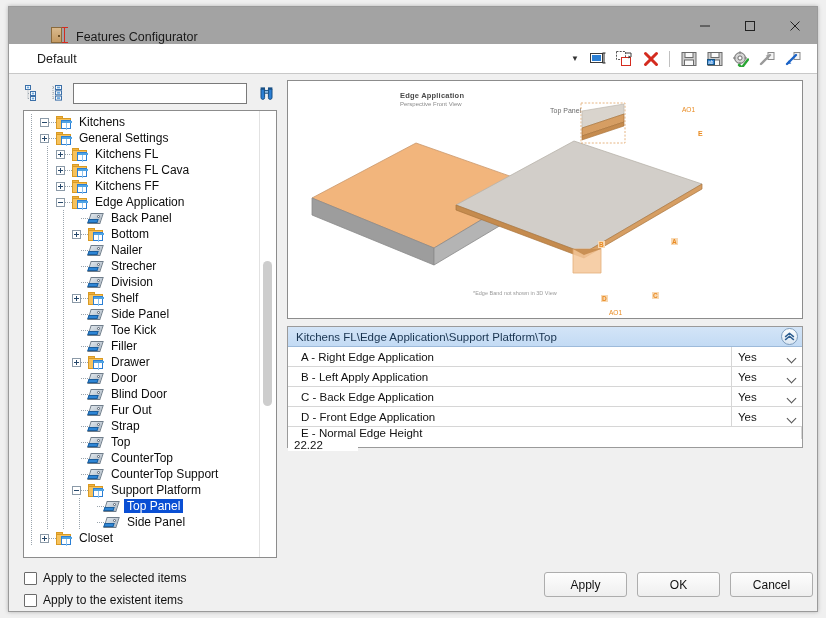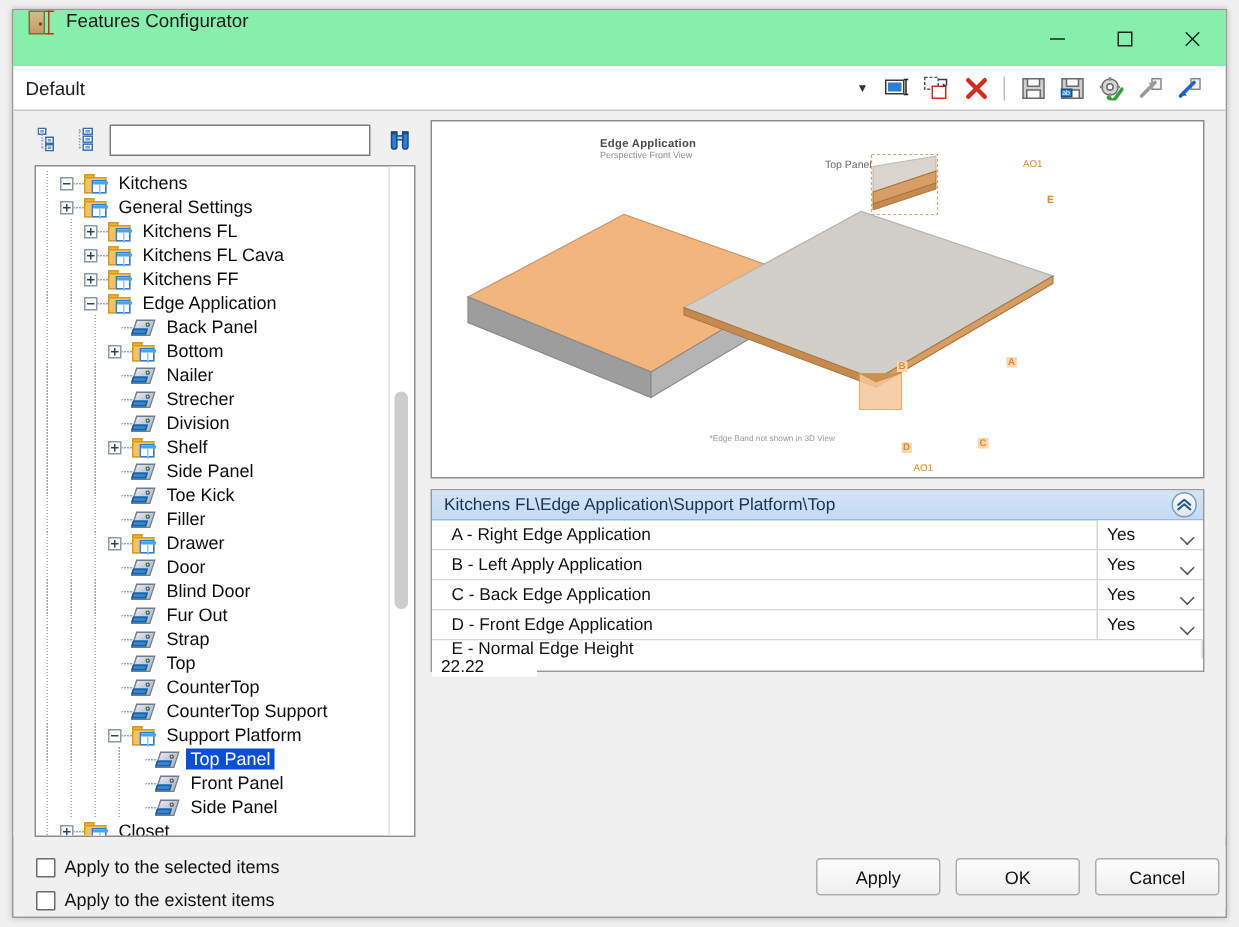--- a/index.html
+++ b/index.html
@@ -16,24 +16,25 @@
     width: 810px; height: 606px;
     background: #f0f0f0;
     border: 1px solid #9a9a9a;
     box-shadow: 0 0 4px rgba(0,0,0,0.25);
     display: flex; flex-direction: column;
   }
 
   
   .titlebar {
     height: 37px;
-    background: #86efac;
-    display: flex; align-items: flex-start;
+    background: #a3a3a3;
+    display: flex; align-items: flex-end;
     flex: 0 0 auto;
     border-bottom: none;
+    padding-left: 32px;
   }
   .title-icon {
     width: 17px; height: 17px;
     margin-left: 10px; margin-right: 8px;
     position: relative; flex: 0 0 auto;
   }
   .title-icon .door {
     position: absolute; left: 0; top: 0;
     width: 11px; height: 16px;
     background: linear-gradient(180deg,#d9b98c,#c49a63);
@@ -65,21 +66,21 @@
     display: flex; align-items: center; justify-content: center;
     font-size: 13px; color: #222; cursor: default;
   }
   .win-btn svg { display: block; }
 
   
   .toolrow {
     height: 30px; background: #ffffff;
     display: flex; align-items: center;
     flex: 0 0 auto;
-    padding-left: 8px;
+    padding-left: 28px;
     border-bottom: 1px solid #c8c8c8;
   }
   .preset-label { font-size: 12.5px; color: #1a1a1a; }
   .preset-spacer { flex: 1 1 auto; }
   .dd-arrow {
     width: 14px; text-align: center; font-size: 8px; color: #333;
     margin-right: 6px;
   }
   .tbar { display: flex; align-items: center; gap: 5px; padding-right: 14px; }
   .tbtn {
@@ -874,36 +875,20 @@
                   <div class="vline" style="left: 39px;"></div>
                   <div class="vline" style="left: 55px;"></div>
                 </div>
                 <div class="twist-pad"></div>
                 <div class="guide dots"></div>
                 <div class="ico-tag">
                   <div class="tg"></div>
                   <div class="tstrip"></div>
                   <div class="tdot"></div>
                 </div>
-                <span class="tlabel">Front Panel</span>
-              </div>
-              <div class="trow">
-                <div style="width: 64px; flex: 0 0 auto; height: 16px; position: relative;">
-                  <div class="vline" style="left: 7px;"></div>
-                  <div class="vline" style="left: 23px;"></div>
-                  <div class="vline" style="left: 39px;"></div>
-                  <div class="vline" style="left: 55px;"></div>
-                </div>
-                <div class="twist-pad"></div>
-                <div class="guide dots"></div>
-                <div class="ico-tag">
-                  <div class="tg"></div>
-                  <div class="tstrip"></div>
-                  <div class="tdot"></div>
-                </div>
                 <span class="tlabel">Side Panel</span>
               </div>
               <div class="trow">
                 <div style="width: 16px; flex: 0 0 auto; height: 16px; position: relative;">
                   <div class="vline" style="left: 7px;"></div>
                 </div>
                 <div class="twist">
                   <i class="h"></i>
                   <i class="v"></i>
                 </div>

